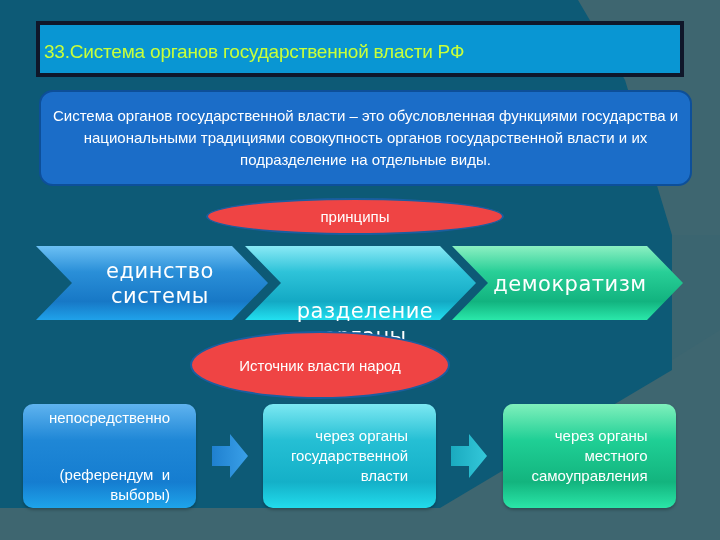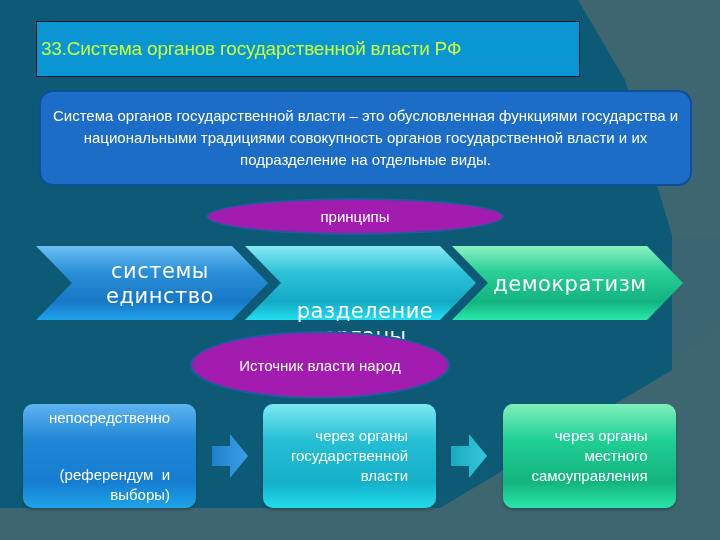--- a/index.html
+++ b/index.html
@@ -3,40 +3,40 @@
   <meta charset="utf-8">
   <style>
     html, body { margin: 0; padding: 0; }
     body {
       width: 720px; height: 540px; overflow: hidden; position: relative;
       background: #0d5a76;
       font-family: "Liberation Sans", sans-serif;
     }
     .bg-layer { position: absolute; left: 0; top: 0; width: 720px; height: 540px; }
     .title-box {
-      position: absolute; left: 36px; top: 21px; width: 544px; height: 56px;
-      background: #0996d3; border: 1px solid #0f172a; box-sizing: border-box;
+      position: absolute; left: 36px; top: 21px; width: 648px; height: 56px;
+      background: #0996d3; border: 4px solid #0f172a; box-sizing: border-box;
     }
     .title-text {
       position: absolute; left: 4px; top: 16px; font-size: 19px; color: #c8ff3a;
       white-space: nowrap; letter-spacing: -0.2px;
     }
     .definition-box {
       position: absolute; left: 39px; top: 90px; width: 653px; height: 96px;
       background: #1b6dc8; border-radius: 14px; box-sizing: border-box;
       border: 2px solid #0d4f99;
       display: flex; align-items: center; justify-content: center;
       text-align: center;
     }
     .definition-text {
       color: #ffffff; font-size: 15px; line-height: 22px; padding: 0 10px;
     }
     .ellipse {
       position: absolute; border-radius: 50%;
-      background: #a21caf; border: 2px solid #1a5ea0; box-sizing: border-box;
+      background: #ef4444; border: 2px solid #1a5ea0; box-sizing: border-box;
       display: flex; align-items: center; justify-content: center;
       color: #ffffff; font-size: 15px;
     }
     .principles-ellipse { left: 206px; top: 198px; width: 298px; height: 37px; }
     .source-ellipse { left: 190px; top: 331px; width: 260px; height: 68px; }
     .chevron-svg { position: absolute; left: 0; top: 0; }
     .chevron-label {
       position: absolute; color: #ffffff; font-size: 21px; line-height: 25px;
       text-align: center; letter-spacing: 0.5px; font-family: "DejaVu Sans", sans-serif;
     }
@@ -97,22 +97,22 @@
       <stop offset="0.75" stop-color="#12b37f"></stop>
       <stop offset="1" stop-color="#2ae8aa"></stop>
     </linearGradient>
   </defs>
   <polygon points="36,246 232,246 268,283 232,320 36,320 72,283" fill="url(#gBlue)"></polygon>
   <polygon points="245,246 440,246 476,283 440,320 245,320 281,283" fill="url(#gCyan)"></polygon>
   <polygon points="452,246 647,246 683,283 647,320 452,320 488,283" fill="url(#gGreen)"></polygon>
 </svg>
 
 <div class="chevron-label chev1-label">
+  <div>единство</div>
   <div>системы</div>
-  <div>единство</div>
 </div>
 <div class="chevron-label chev2-label">
   <div>разделение</div>
   <div>органы</div>
 </div>
 <div class="chevron-label chev3-label">
   <div>демократизм</div>
 </div>
 
 <div class="ellipse source-ellipse">

